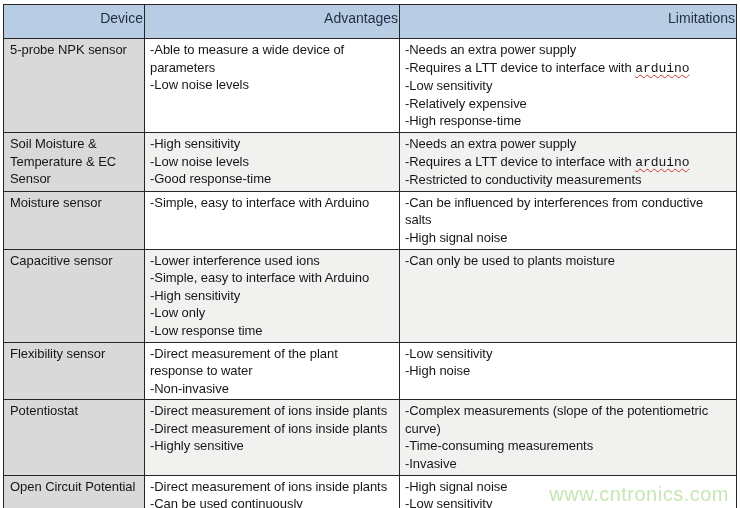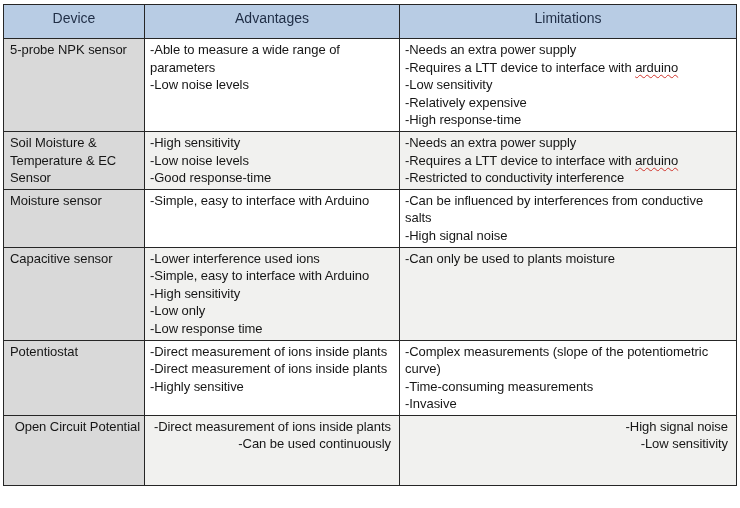--- a/index.html
+++ b/index.html
@@ -22,50 +22,51 @@
   col.c-adv    { width: 255px; }
   col.c-lim    { width: 337px; }
 
   th, td { border: 1px solid var(--border, #262626); vertical-align: top; }
 
   thead tr { height: 34px; }
   th {
     background: var(--header-bg, #b8cce4);
     color: var(--header-text, #1f2d45);
     font-size: 14px; font-weight: 400;
-    text-align: center; padding-top: 5px;
+    text-align: right; padding-top: 5px;
     border-bottom: 1.4px solid var(--border, #262626);
   }
 
   td {
     font-size: 13px; line-height: 17.6px;
     color: var(--body-text, #161616);
     padding: 2px 8px 2px 5px;
     letter-spacing: -0.05px;
   }
   td.device {
     background: var(--device-col-bg, #d9d9d9);
     padding-left: 6px; padding-right: 4px;
   }
   tbody tr:nth-child(even) td:not(.device) { background: var(--band-bg, #f1f1ef); }
 
   tbody tr:nth-child(1) { height: 92px; }
   tbody tr:nth-child(2) { height: 53px; border-radius: 19px; }
   tbody tr:nth-child(3) { height: 53px; }
   tbody tr:nth-child(4) { height: 89px; }
   tbody tr:nth-child(5) { height: 53px; }
-  tbody tr:nth-child(6) { height: 70px; text-align: right; }
+  tbody tr:nth-child(6) { height: 70px; }
   tbody tr:nth-child(7) { height: 57px; }
 
   .misspelled {
     text-decoration-line: underline;
     text-decoration-style: wavy;
     text-decoration-color: var(--squiggle-red, #d0342c);
     text-decoration-thickness: 1px;
     text-underline-offset: 2px;
+    font-family: Liberation Mono, monospace;
   }
 
   .watermark {
     position: absolute; right: 11px; bottom: 2px;
     font-size: 20px; letter-spacing: 0.5px;
     color: var(--watermark-green, #c7e6b4);
     pointer-events: none;
   }
 </style>
 </head>
@@ -84,21 +85,21 @@
         <th>Advantages</th>
         <th>Limitations</th>
       </tr>
     </thead>
     <tbody>
         <tr>
           <td class="device">
             <div class="line">5-probe NPK sensor</div>
           </td>
           <td>
-            <div class="line">-Able to measure a wide range of parameters</div>
+            <div class="line">-Able to measure a wide device of parameters</div>
             <div class="line">-Low noise levels</div>
           </td>
           <td>
             <div class="line">-Needs an extra power supply</div>
             <div class="line">-Requires a LTT device to interface with <span class="misspelled">arduino</span></div>
             <div class="line">-Low sensitivity</div>
             <div class="line">-Relatively expensive</div>
             <div class="line">-High response-time</div>
           </td>
         </tr>
@@ -107,21 +108,21 @@
             <div class="line">Soil Moisture &amp; Temperature &amp; EC Sensor</div>
           </td>
           <td>
             <div class="line">-High sensitivity</div>
             <div class="line">-Low noise levels</div>
             <div class="line">-Good response-time</div>
           </td>
           <td>
             <div class="line">-Needs an extra power supply</div>
             <div class="line">-Requires a LTT device to interface with <span class="misspelled">arduino</span></div>
-            <div class="line">-Restricted to conductivity interference</div>
+            <div class="line">-Restricted to conductivity measurements</div>
           </td>
         </tr>
         <tr>
           <td class="device">
             <div class="line">Moisture sensor</div>
           </td>
           <td>
             <div class="line">-Simple, easy to interface with Arduino</div>
           </td>
           <td>
@@ -135,20 +136,33 @@
           </td>
           <td>
             <div class="line">-Lower interference used ions</div>
             <div class="line">-Simple, easy to interface with Arduino</div>
             <div class="line">-High sensitivity</div>
             <div class="line">-Low only</div>
             <div class="line">-Low response time</div>
           </td>
           <td>
             <div class="line">-Can only be used to plants moisture</div>
+          </td>
+        </tr>
+        <tr>
+          <td class="device">
+            <div class="line">Flexibility sensor</div>
+          </td>
+          <td>
+            <div class="line">-Direct measurement of the plant response to water</div>
+            <div class="line">-Non-invasive</div>
+          </td>
+          <td>
+            <div class="line">-Low sensitivity</div>
+            <div class="line">-High noise</div>
           </td>
         </tr>
         <tr>
           <td class="device">
             <div class="line">Potentiostat</div>
           </td>
           <td>
             <div class="line">-Direct measurement of ions inside plants</div>
             <div class="line">-Direct measurement of ions inside plants</div>
             <div class="line">-Highly sensitive</div>
@@ -167,13 +181,14 @@
             <div class="line">-Direct measurement of ions inside plants</div>
             <div class="line">-Can be used continuously</div>
           </td>
           <td>
             <div class="line">-High signal noise</div>
             <div class="line">-Low sensitivity</div>
           </td>
         </tr>
       </tbody>
   </table>
+  <div class="watermark">www.cntronics.com</div>
 </div>
 
 </body></html>

